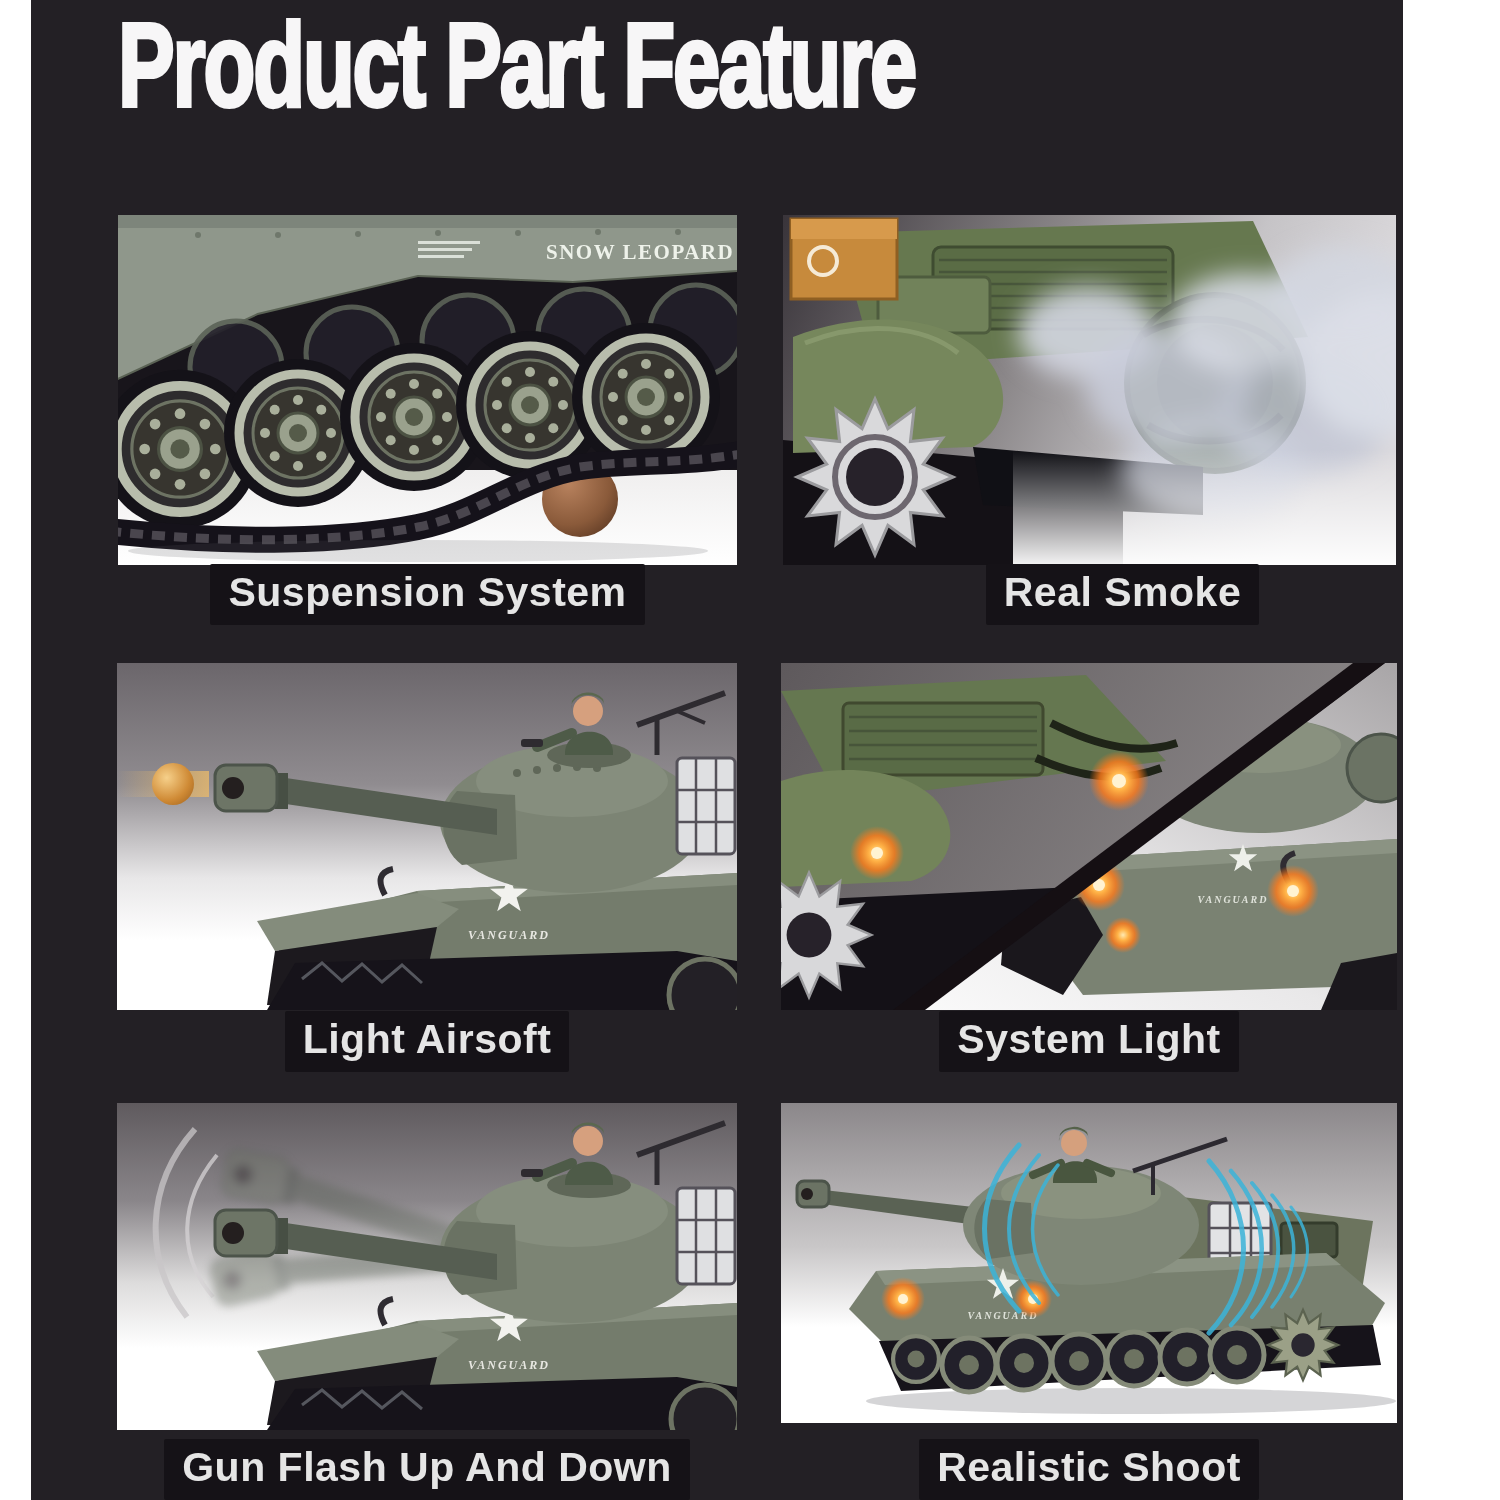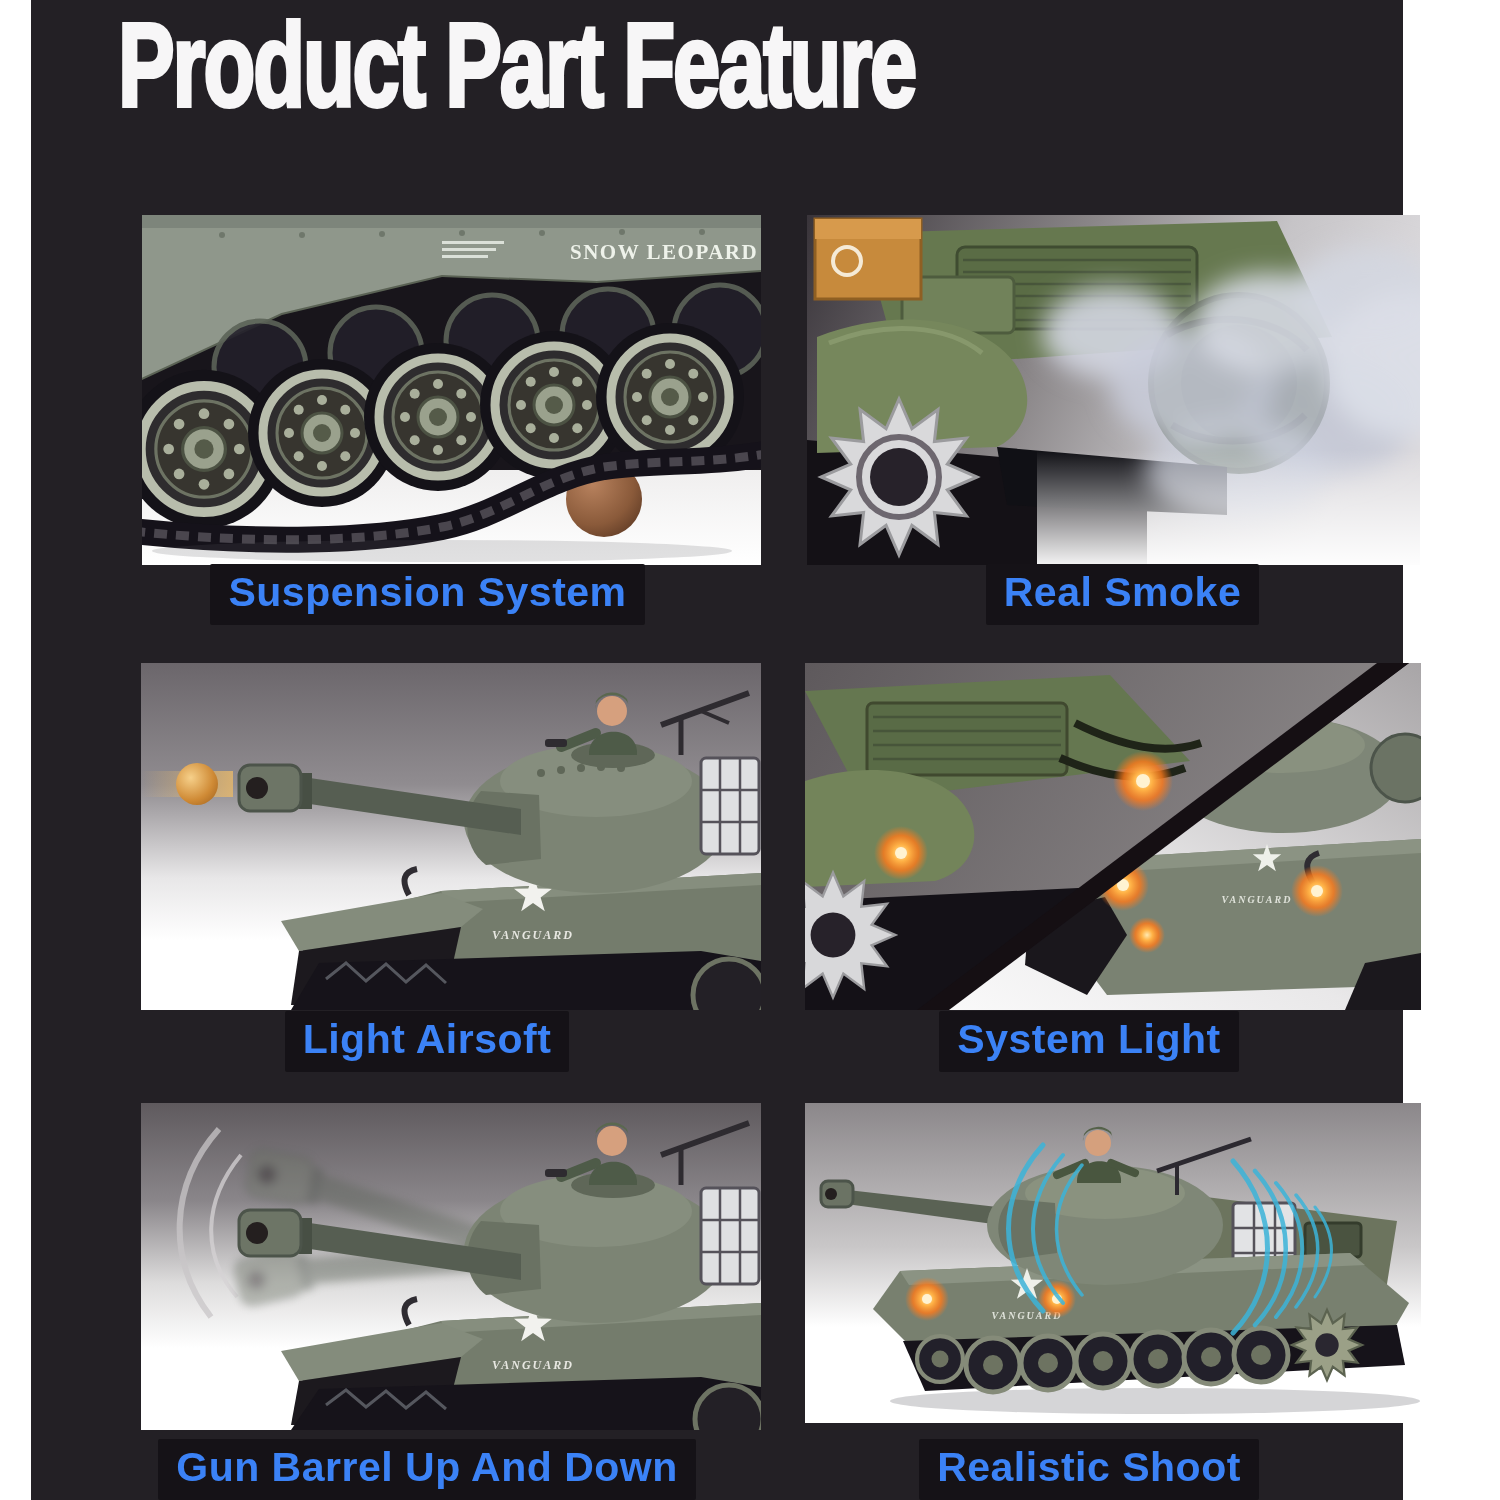--- a/index.html
+++ b/index.html
@@ -7,37 +7,37 @@
     width:1500px;height:1500px;position:relative;overflow:hidden;
     background:#ffffff;font-family:"Liberation Sans",sans-serif;
   }
   .panel{position:absolute;left:31px;top:0;width:1372px;height:1500px;background:#232025;}
   .page-title{
     position:absolute;left:118px;top:6px;margin:0;white-space:nowrap;
     color:#f7f6f7;font-size:118px;font-weight:900;letter-spacing:-3px;line-height:1.0;
     transform:scaleX(0.72);transform-origin:left top;
     -webkit-text-stroke:4px #f7f6f7;
   }
-  .photo{position:absolute;overflow:hidden;background:#232025;margin-left:24px;}
+  .photo{position:absolute;overflow:hidden;background:#232025;}
   .photo svg{display:block;width:100%;height:100%;}
   #photo1{left:118px;top:215px;width:619px;height:350px;}
   #photo2{left:783px;top:215px;width:613px;height:350px;}
   #photo3{left:117px;top:663px;width:620px;height:347px;}
   #photo4{left:781px;top:663px;width:616px;height:347px;}
   #photo5{left:117px;top:1103px;width:620px;height:327px;}
   #photo6{left:781px;top:1103px;width:616px;height:320px;}
   .caption-row{position:absolute;text-align:center;}
   #cap1{left:118px;top:564px;width:619px;}
   #cap2{left:816px;top:564px;width:613px;}
   #cap3{left:117px;top:1011px;width:620px;}
   #cap4{left:781px;top:1011px;width:616px;}
   #cap5{left:117px;top:1439px;width:620px;}
   #cap6{left:781px;top:1439px;width:616px;}
   .cap{
-    display:inline-block;background:#151217;color:#3b82f6;
+    display:inline-block;background:#151217;color:#e5e5e5;
     font-size:41px;font-weight:bold;letter-spacing:0.5px;
     padding:5px 18px 9px 18px;border-radius:2px;
   }
   text{font-family:"Liberation Serif",serif;}
 </style>
 </head>
 <body>
 
 <div class="panel"></div>
 
@@ -495,14 +495,14 @@
     <path d="M277,62 C243,102 243,150 277,192" stroke-width="3.5"></path>
     <path d="M428,58 C474,110 474,182 428,230" stroke-width="5"></path>
     <path d="M450,68 C491,114 491,178 450,222" stroke-width="4.5"></path>
     <path d="M471,80 C506,120 506,172 471,214" stroke-width="4"></path>
     <path d="M491,92 C520,126 520,166 491,204" stroke-width="3.5"></path>
     <path d="M510,104 C532,132 532,162 510,194" stroke-width="3"></path>
   </g>
 </svg>
 </div>
 
-<div class="caption-row" id="cap5"><span class="cap">Gun Barrel Up And Down</span></div>
+<div class="caption-row" id="cap5"><span class="cap">Gun Flash Up And Down</span></div>
 <div class="caption-row" id="cap6"><span class="cap">Realistic Shoot</span></div>
 
 </body></html>

